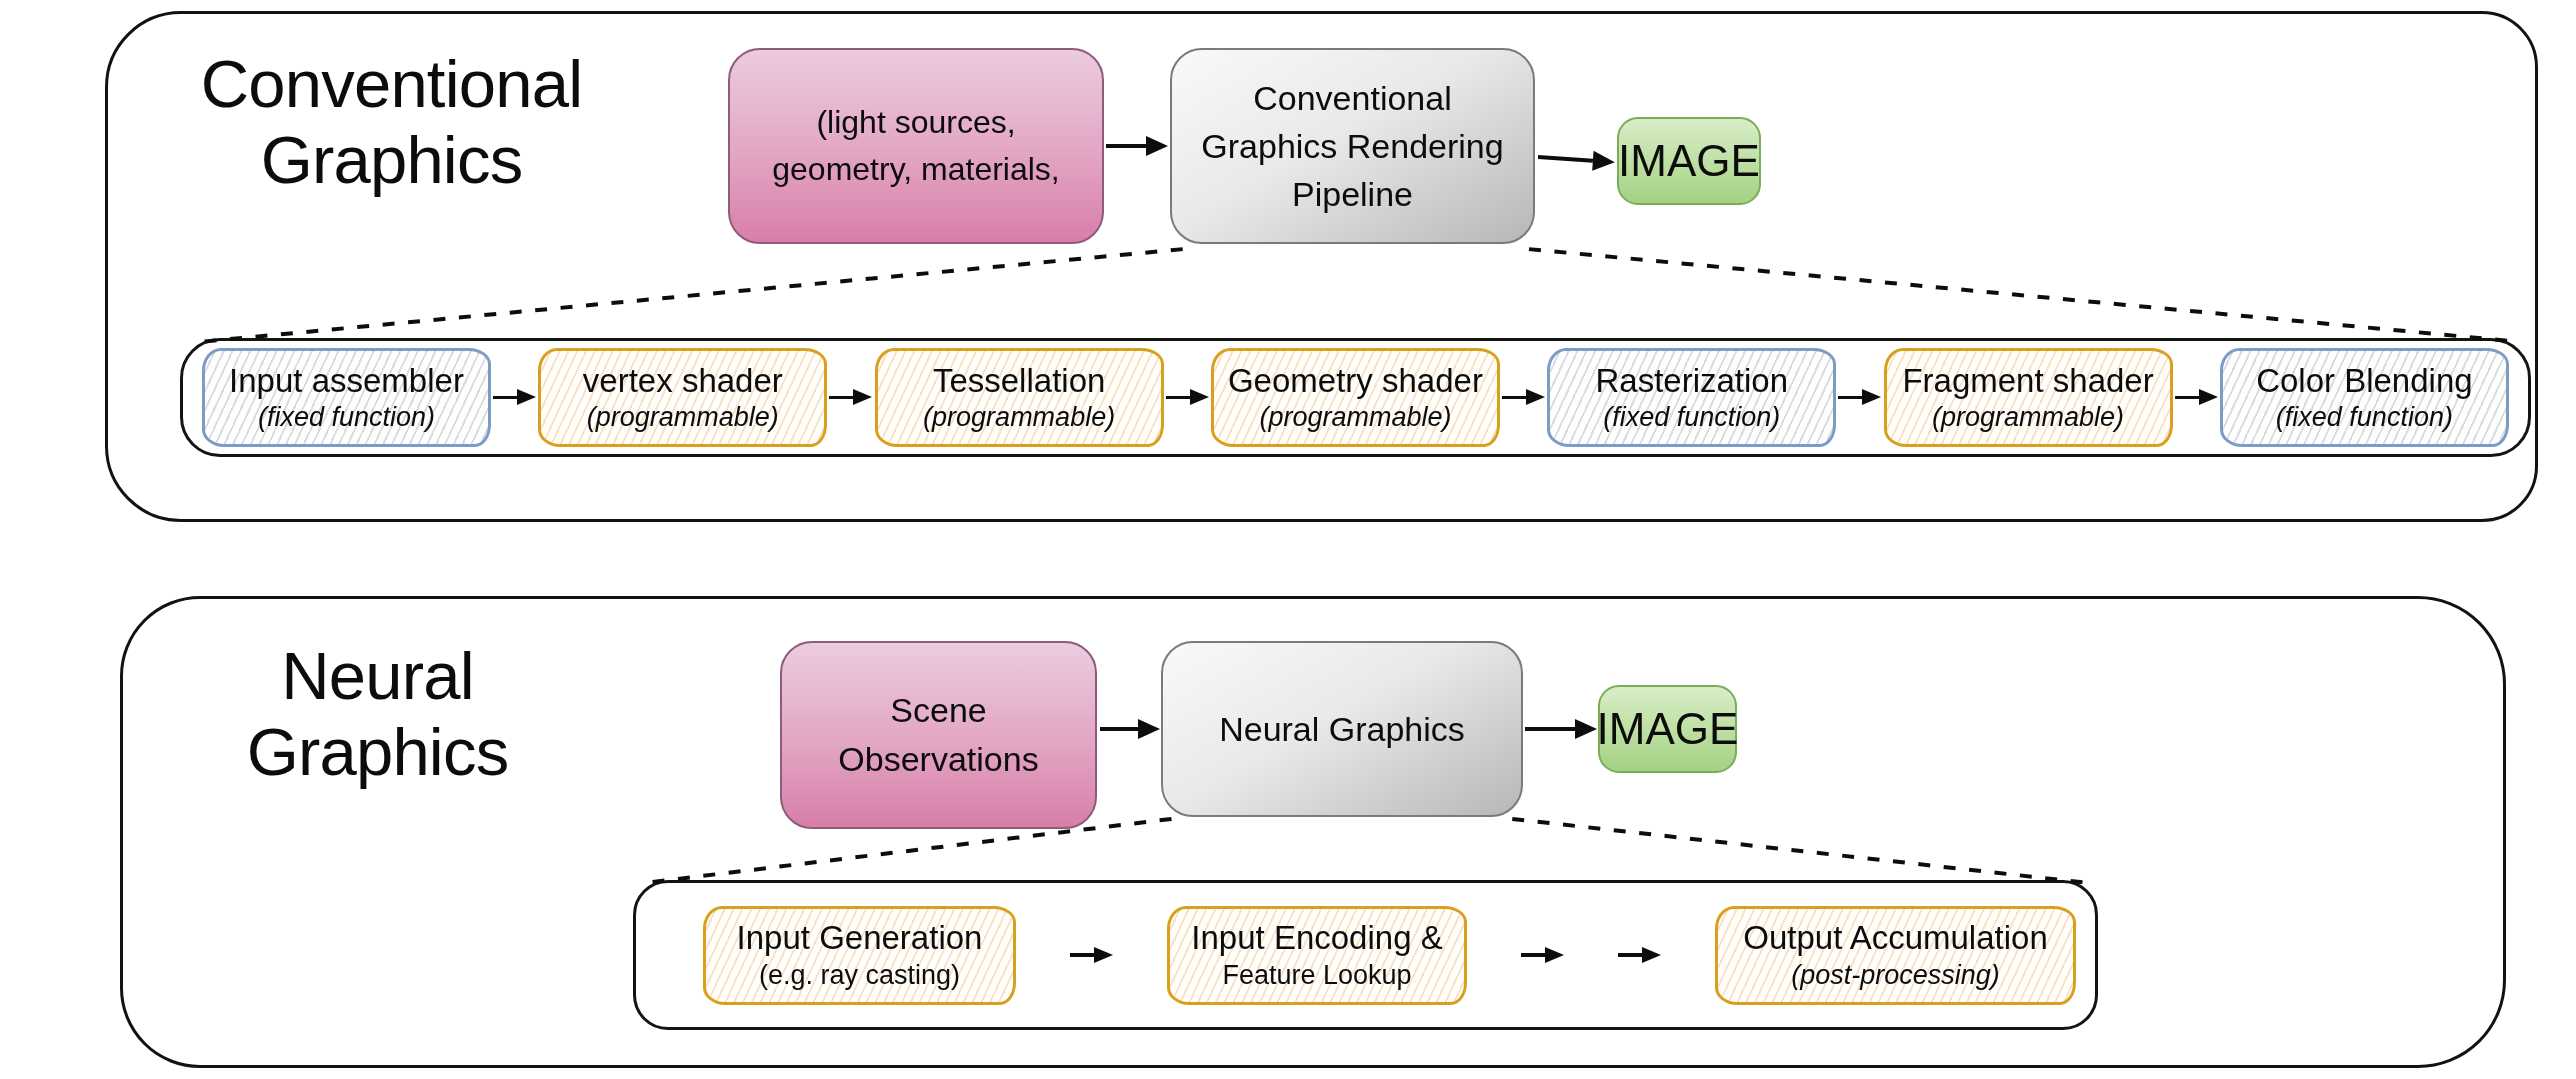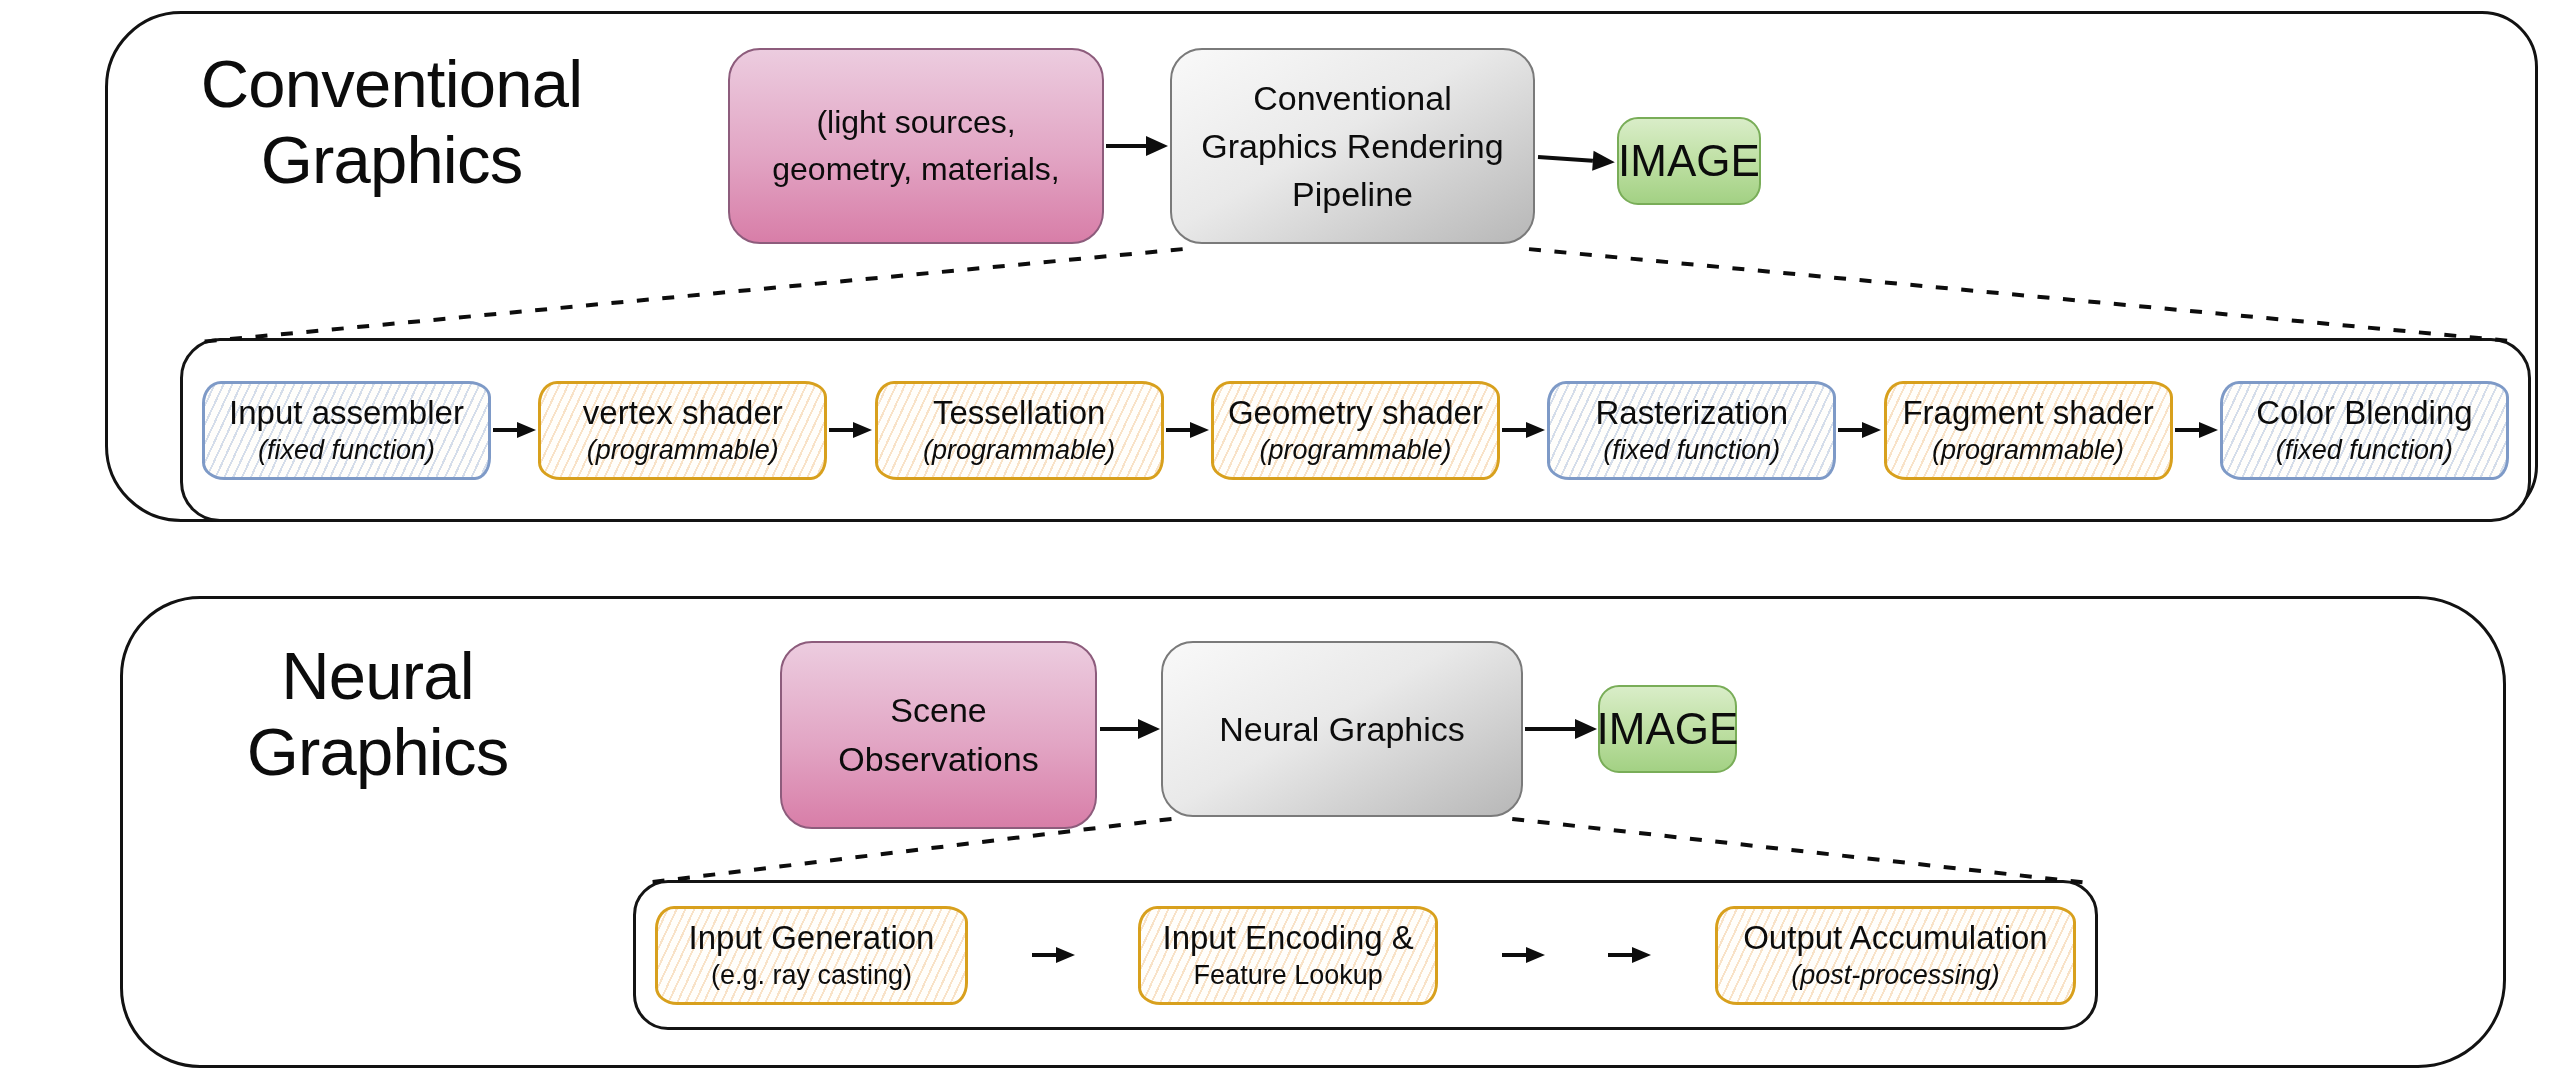--- a/index.html
+++ b/index.html
@@ -36,32 +36,32 @@
   #arrow-scene1-pipe1{left:1106px;top:134px;width:62px;}
   #arrow-pipe1-image1{left:1538px;top:145px;width:77px;transform:rotate(4deg);transform-origin:left center;}
   #arrow-scene2-pipe2{left:1100px;top:717px;width:60px;}
   #arrow-pipe2-image2{left:1525px;top:717px;width:72px;}
   .harrow.stagearrow{flex:0 0 43px;height:22.3px;}
   .harrow.stagearrow .shaft{height:3.6px;}
   .harrow.stagearrow .head{border-left:19px solid #0d0d0d;border-top:8.8px solid transparent;border-bottom:8.8px solid transparent;}
 
   
   .strip{position:absolute;border:3.2px solid #141414;box-sizing:border-box;display:flex;align-items:center;justify-content:space-between;padding:0 19px;background:#ffffff;}
-  #strip1{left:180px;top:338px;width:2351px;height:184px;border-radius:40px;}
+  #strip1{left:180px;top:338px;width:2351px;height:119px;border-radius:40px;}
   #strip2{left:633px;top:880px;width:1465px;height:150px;border-radius:35px;}
 
   .stage{height:99px;display:flex;flex-direction:column;align-items:center;justify-content:center;text-align:center;box-sizing:border-box;border-radius:19px 22.3px 16px 22.3px / 22.3px 16px 22.3px 17.6px;background-color:#fffefb;}
   #strip1 .stage{flex:0 0 289px;}
   .stage .stage-name{font-size:33px;line-height:1.22;}
   .stage .stage-sub{font-size:27px;line-height:1.22;}
   .stage .italic{font-style:italic;}
   .sk-fixed{border:3.2px solid #7e9ac7;background-image:repeating-linear-gradient(115deg,rgba(126,154,199,0.33) 0 1.9px,rgba(255,255,255,0) 1.9px 8px);}
   .sk-prog{border:3.2px solid #d8a01d;background-image:repeating-linear-gradient(115deg,rgba(233,162,80,0.30) 0 1.9px,rgba(255,255,255,0) 1.9px 8px);align-items:center;}
 
-  #stage-n1{flex:0 0 313px;}
+  #stage-n1{flex:0 0 313px;margin-left:48px;}
   #stage-n2{flex:0 0 300px;}
   #stage-n3{flex:0 0 297px;}
   #stage-n4{flex:0 0 361px;}
 
   #connector-overlay{position:absolute;left:0;top:0;width:2576px;height:1080px;pointer-events:none;}
 </style>
 </head>
 <body>
 
 <div class="section" id="sec-conventional"></div>

